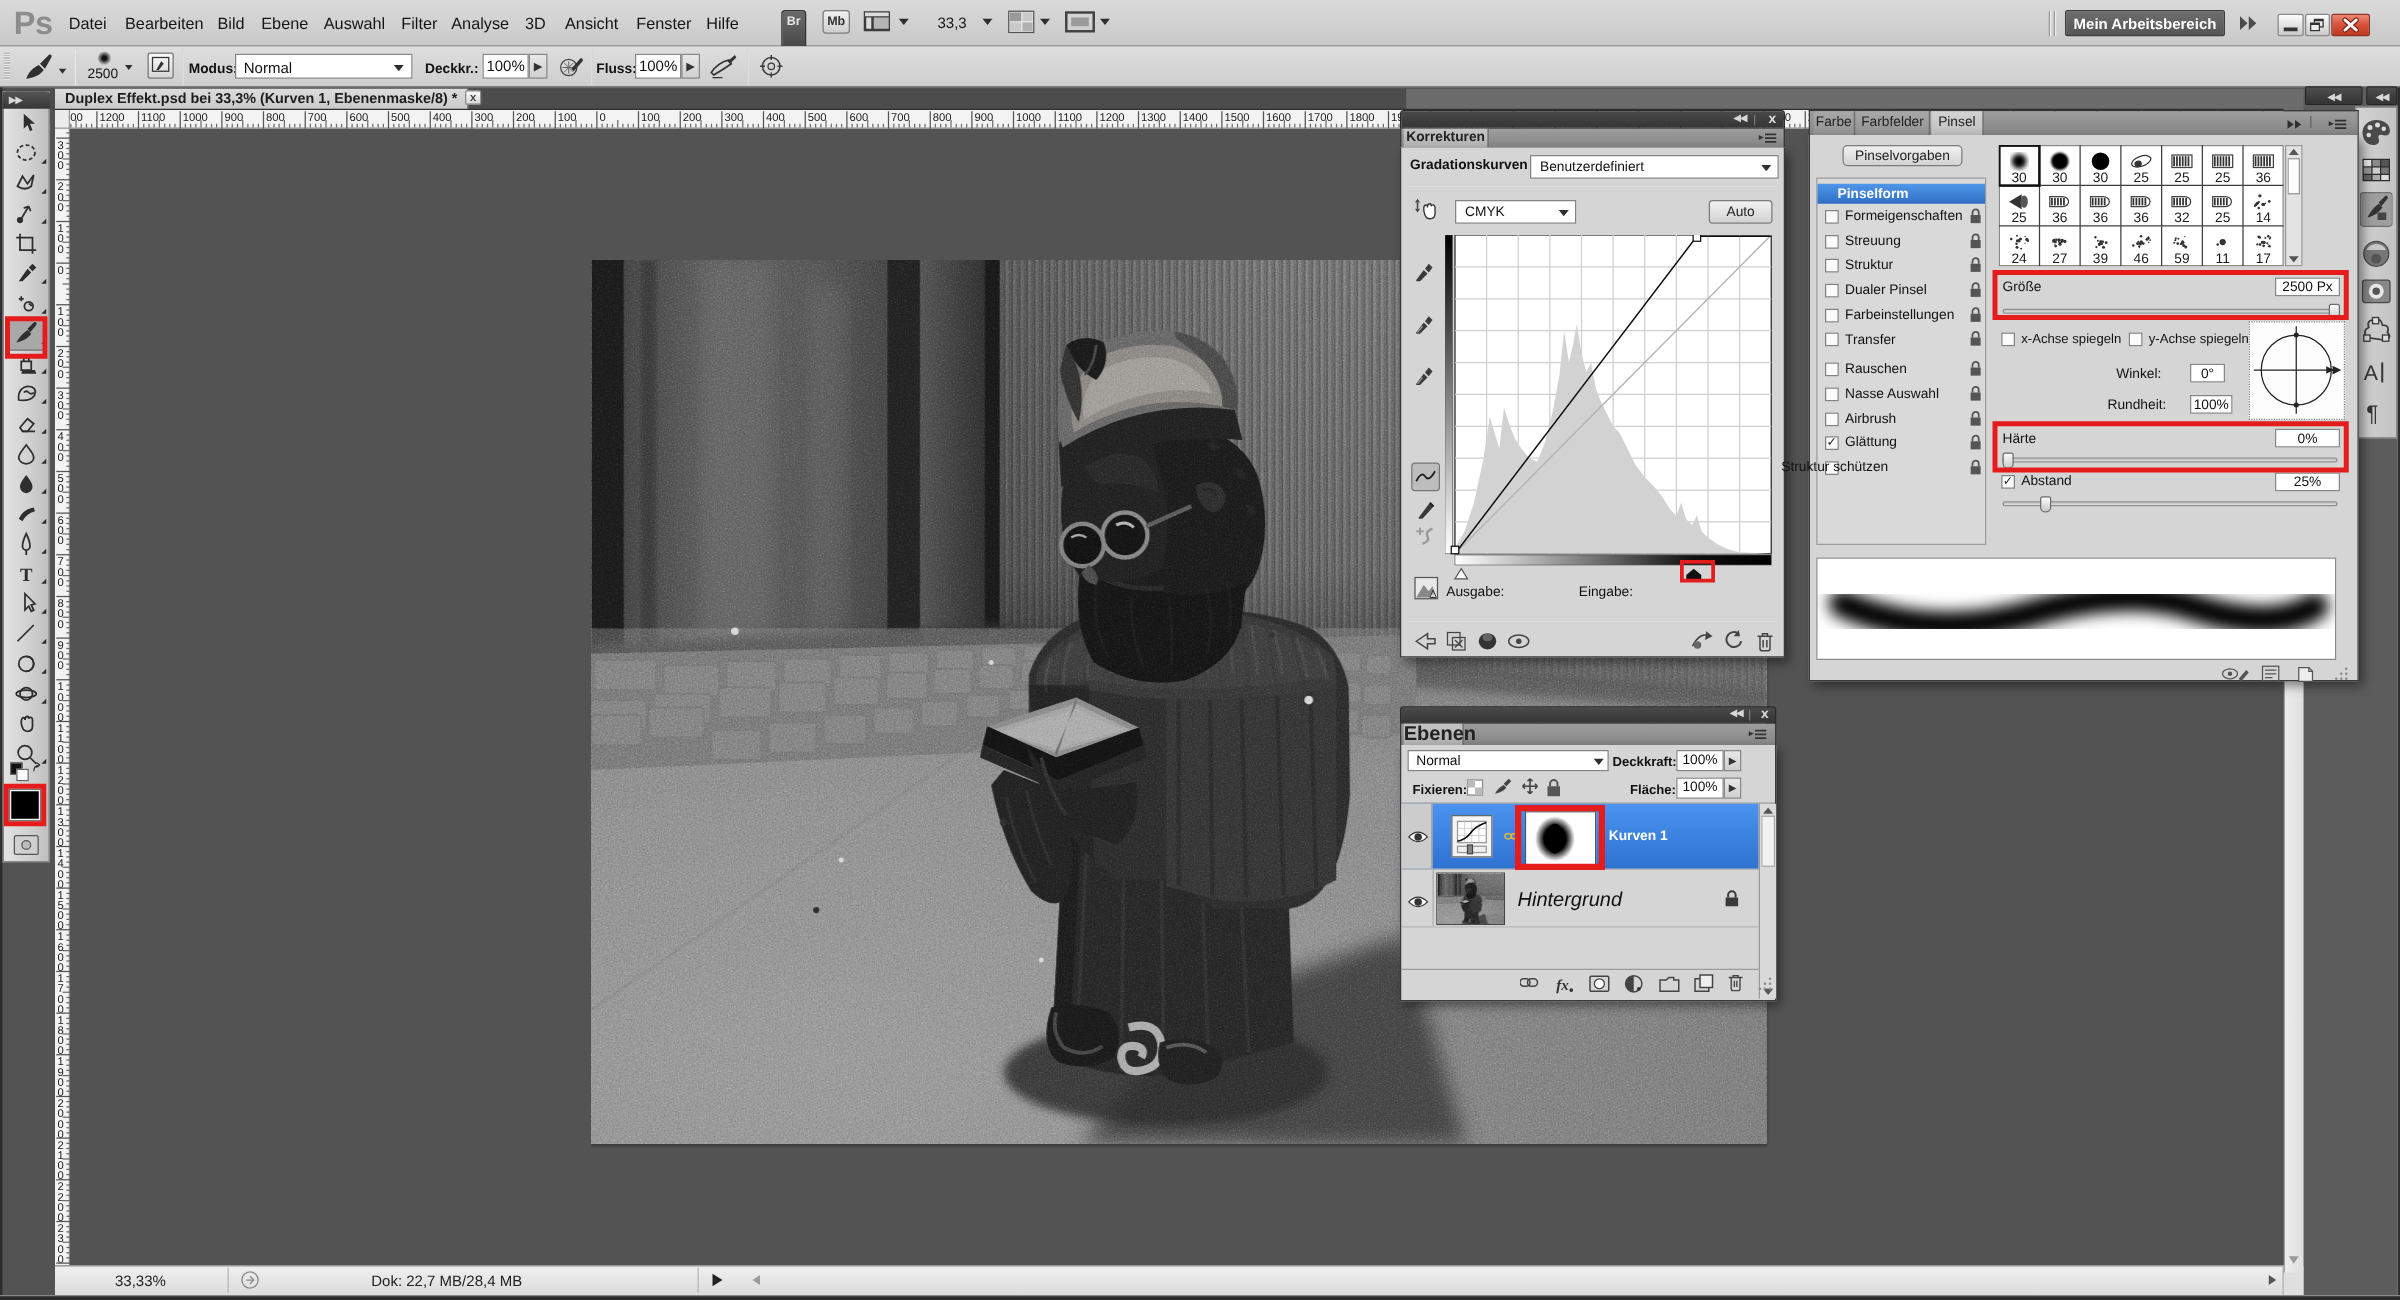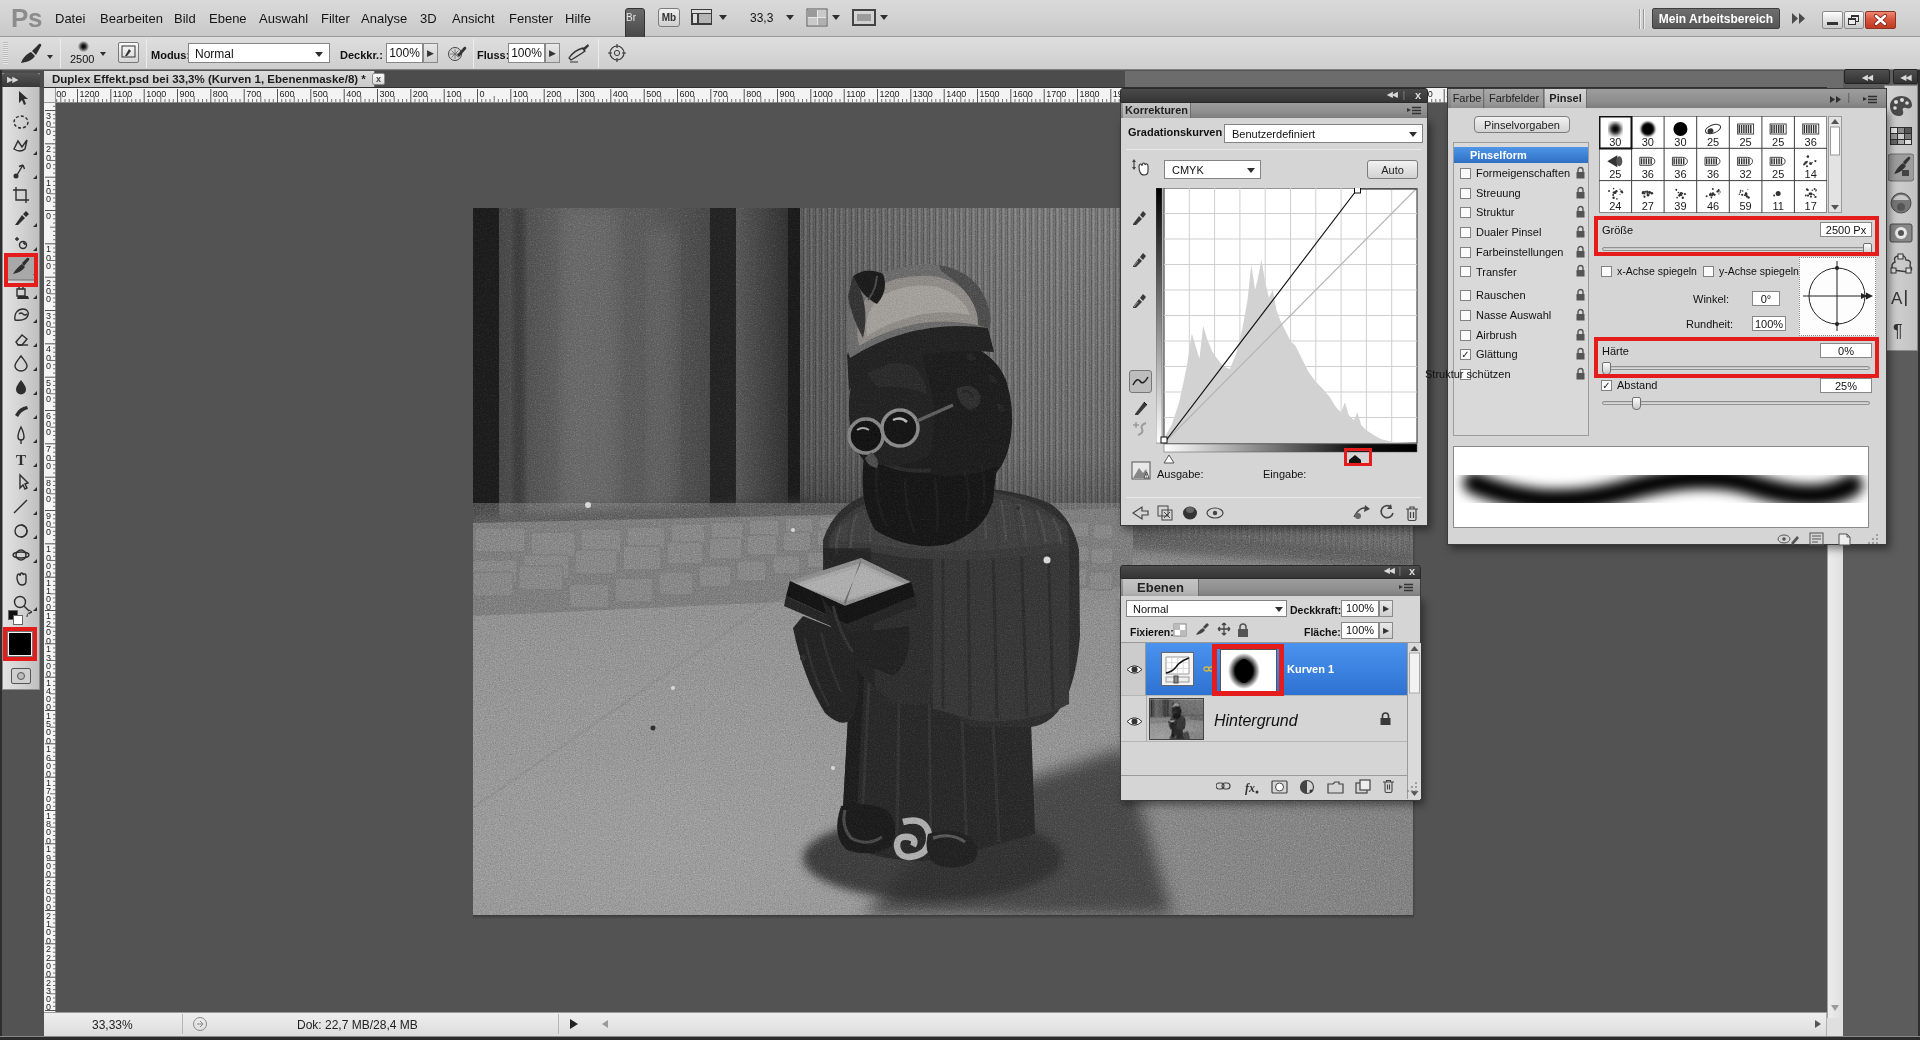--- a/index.html
+++ b/index.html
@@ -36,21 +36,21 @@
     <div class="menu-item" style="left:100px">Bearbeiten</div>
     <div class="menu-item" style="left:174px">Bild</div>
     <div class="menu-item" style="left:209px">Ebene</div>
     <div class="menu-item" style="left:259px">Auswahl</div>
     <div class="menu-item" style="left:321px">Filter</div>
     <div class="menu-item" style="left:361px">Analyse</div>
     <div class="menu-item" style="left:420px">3D</div>
     <div class="menu-item" style="left:452px">Ansicht</div>
     <div class="menu-item" style="left:509px">Fenster</div>
     <div class="menu-item" style="left:565px">Hilfe</div>
-    <div class="abs" style="left:625px;top:8px;width:20px;height:34px;background:linear-gradient(#6a6a6a,#444);border:1px solid #333;border-radius:3px;color:#e7e7e7;font-size:10px;font-weight:normal;text-align:left;line-height:18px">Br</div>
+    <div class="abs" style="left:625px;top:8px;width:20px;height:34px;background:linear-gradient(#6a6a6a,#444);border:1px solid #333;border-radius:3px;color:#e7e7e7;font-size:10px;font-weight:bold;text-align:center;line-height:18px">Br</div>
     <div class="abs" style="left:658px;top:8px;width:22px;height:19px;background:linear-gradient(#f0f0f0,#cfcfcf);border:1px solid #7c7c7c;border-radius:3px;color:#333;font-size:10px;font-weight:bold;text-align:center;line-height:18px">Mb</div>
     <svg class="abs" style="left:690px;top:8px" width="24" height="19" viewBox="0 0 24 19">
       <rect x="1" y="1" width="21" height="16" fill="#3c3c3c"></rect>
       <rect x="2" y="2" width="19" height="3" fill="#dcdcdc"></rect>
       <rect x="3" y="6" width="4" height="9" fill="#dcdcdc"></rect>
       <rect x="9" y="6" width="12" height="9" fill="#b5b5b5"></rect>
     </svg>
     <div class="caret" style="left:719px;top:15px"></div>
     <div class="menu-item" style="left:750px;font-size:12px">33,3</div>
     <div class="caret" style="left:786px;top:15px"></div>
@@ -1429,21 +1429,21 @@
     <g transform="translate(248,0)">
       <path d="M13 4 A6 6 0 1 0 15 10" stroke="#444" fill="none" stroke-width="1.6"></path>
       <path d="M13 1 l1 5 -5 0 Z" fill="#444"></path>
     </g>
     <g transform="translate(273,0)">
       <path d="M3 6 h12 M5 6 v10 q0 1.5 1.5 1.5 h5 q1.5 0 1.5 -1.5 v-10 M7 6 v-2 h4 v2 M7.5 9 v6 M10.5 9 v6" stroke="#444" fill="none" stroke-width="1.2"></path>
     </g>
   </svg><div class="ptab-row" style="left:1447px;top:88px;width:440px;height:20px;border:1px solid #3a3a3a;border-bottom:none">
     <div class="ptab" style="left:3px;width:33px;font-size:11px;font-weight:normal;line-height:19px;background:linear-gradient(#a8a8a8,#939393)">Farbe</div>
     <div class="ptab" style="left:37px;width:59px;font-size:11px;font-weight:normal;line-height:19px;background:linear-gradient(#a8a8a8,#939393)">Farbfelder</div>
-    <div class="ptab" style="left:97px;width:42px;font-size:11px;font-weight:bold;line-height:19px;background:linear-gradient(#d3d3d3,#c0c0c0)">Pinsel</div>
+    <div class="ptab" style="left:97px;width:42px;font-size:11px;font-weight:normal;line-height:19px;background:linear-gradient(#d3d3d3,#c0c0c0)">Pinsel</div>
     <svg style="position:absolute;right:42px;top:6px" width="15" height="9" viewBox="0 0 15 9">
       <path d="M1 1 L6 4.5 L1 8 Z M7 1 L12 4.5 L7 8 Z" fill="#2e2e2e"></path>
     </svg>
     <span style="position:absolute;right:36px;top:3px;color:#555;font-size:10px">|</span>
     <svg style="position:absolute;right:8px;top:6px" width="16" height="10" viewBox="0 0 16 10">
       <path d="M1 2 l4 2 -4 2 Z" fill="#2e2e2e"></path>
       <path d="M6 1.5 h9 M6 4.5 h9 M6 7.5 h9" stroke="#2e2e2e" stroke-width="1.3"></path>
     </svg>
   </div><div class="pbody" style="left:1447px;top:108px;width:440px;height:437px"></div><div class="btn" style="left:1474px;top:116px;width:96px;height:17px;line-height:16px;border-radius:4px">Pinselvorgaben</div><div class="abs" style="left:1453px;top:142px;width:136px;height:294px;background:#d9d9d9;border:1px solid #9c9c9c"></div><div class="abs" style="left:1454px;top:147px;width:134px;height:16px;background:linear-gradient(#4f96e8,#2f6fc4);color:#fff;font-weight:bold;font-size:11px;padding-left:16px;line-height:16px">Pinselform</div><div class="chk" style="left:1460px;top:168px;font-size:10px;line-height:10px;text-align:center;color:#222"></div><div class="lbl" style="left:1476px;top:167px">Formeigenschaften</div><svg class="abs" style="left:1575px;top:166px" width="11" height="14" viewBox="0 0 11 14">
     <rect x="1.5" y="6" width="8" height="6.5" fill="#555"></rect>
@@ -1748,21 +1748,21 @@
       <circle cx="12" cy="6" r="1"></circle>
       <circle cx="4" cy="10" r="1"></circle>
       <circle cx="8" cy="10" r="1"></circle>
       <circle cx="12" cy="10" r="1"></circle>
     </g>
   </svg><div class="panel-title" style="left:1120px;top:565px;width:301px;height:14px">
     <span class="arr2" style="position:absolute;right:26px;top:0px">◀◀</span>
     <span style="position:absolute;right:19px;top:0px;color:#888;font-size:9px">|</span>
     <span style="position:absolute;right:5px;top:-1px;color:#ddd;font-size:11px;font-weight:bold">x</span>
   </div><div class="ptab-row" style="left:1120px;top:579px;width:301px;height:17px;border-left:1px solid #3a3a3a;border-right:1px solid #3a3a3a">
-    <div class="ptab" style="left:2px;width:76px;font-size:13px;line-height:17px">Ebenen</div>
+    <div class="ptab" style="left:2px;width:48px;font-size:16px;line-height:17px">Ebenen</div>
     <svg style="position:absolute;right:6px;top:4px" width="16" height="10" viewBox="0 0 16 10">
       <path d="M1 2 l4 2 -4 2 Z" fill="#333"></path>
       <path d="M6 1.5 h9 M6 4.5 h9 M6 7.5 h9" stroke="#333" stroke-width="1.3"></path>
     </svg>
   </div><div class="pbody" style="left:1120px;top:596px;width:301px;height:205px"></div><div class="ddown" style="left:1126px;top:600px;width:161px;height:17px">
     <span style="position:absolute;left:6px;top:2px;font-size:11px">Normal</span>
     <div class="caret" style="left:148px;top:6px"></div>
   </div><div class="lblb" style="left:1290px;top:604px;font-size:10.5px">Deckkraft:</div><div class="whitefield" style="left:1341px;top:600px;width:38px;height:17px;line-height:15px;text-align:center">100%</div><div class="spin" style="left:1379px;top:600px;width:14px;height:17px;line-height:15px;font-size:8px">▶</div><div class="lblb" style="left:1130px;top:626px;font-size:10.5px">Fixieren:</div><svg class="abs" style="left:1173px;top:622px" width="120" height="17" viewBox="0 0 120 17">
     <rect x="1" y="2" width="12" height="12" fill="#fff" stroke="#888"></rect>
     <rect x="1" y="2" width="6" height="6" fill="#bbb"></rect>

